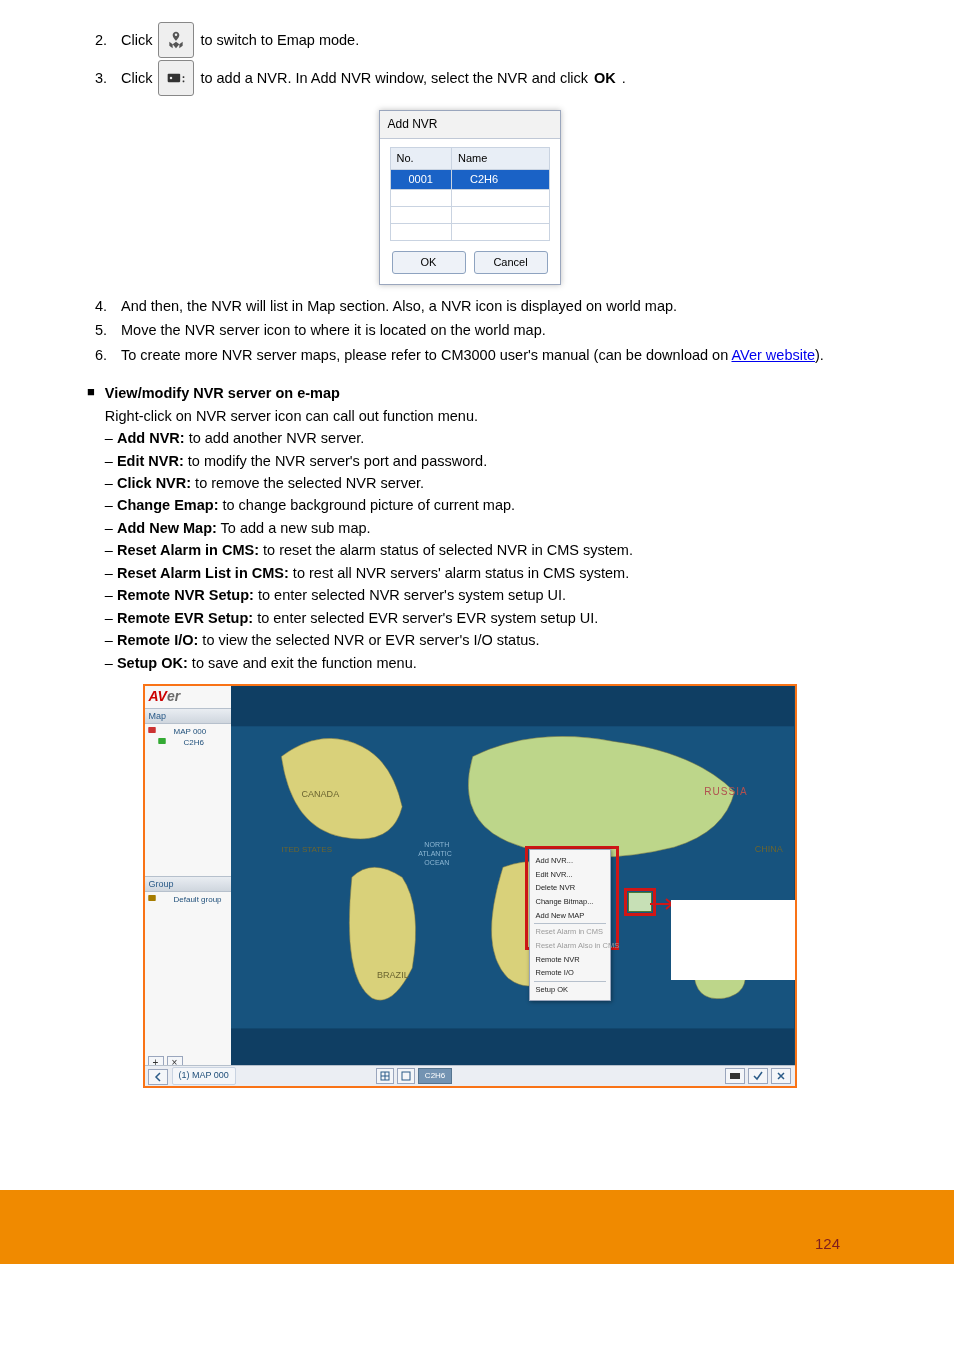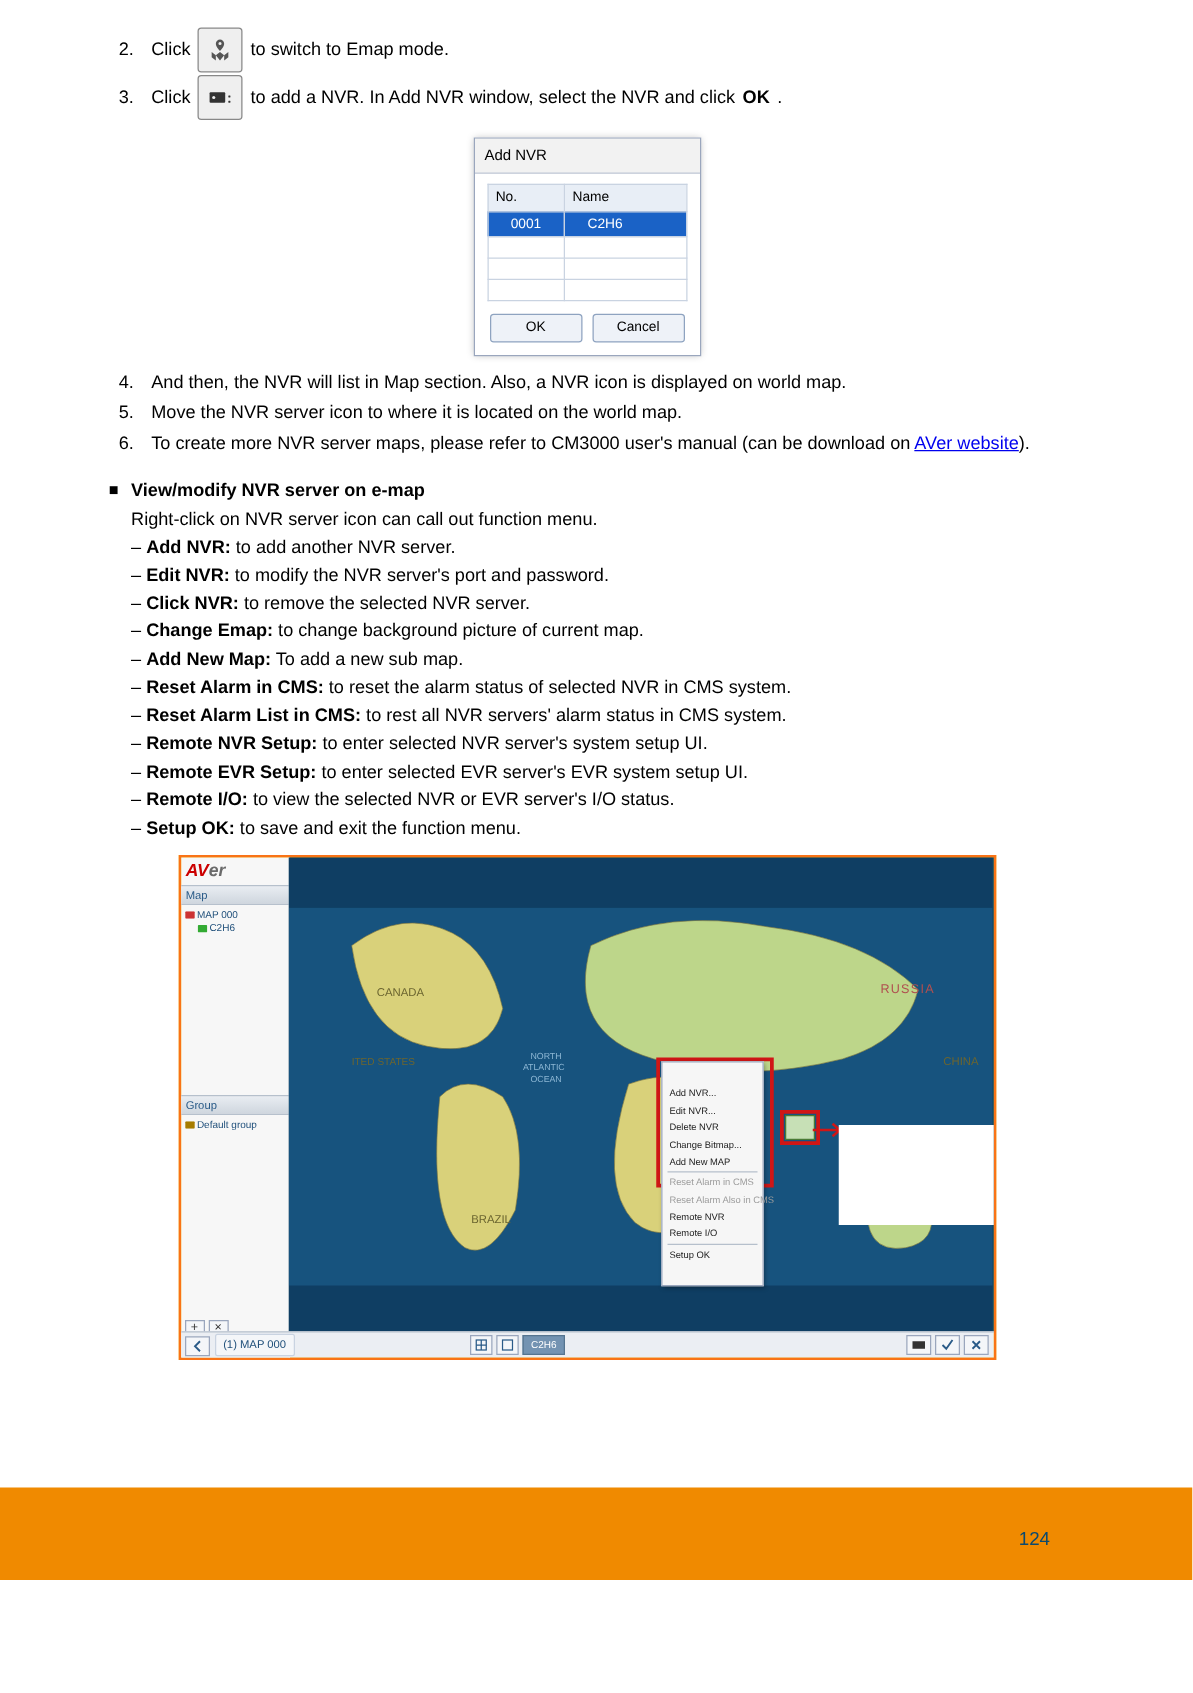--- a/index.html
+++ b/index.html
@@ -22,45 +22,45 @@
   .link{color:#0000ee;text-decoration:underline}
   .sq{display:flex;gap:10px;margin-left:-8px}
   .sq-mark{font-size:13px;line-height:1.6}
   .sq-body{flex:1}
   .map-wrap{position:relative;width:650px;height:400px;margin:10px auto 0;border:2px solid #f97316;background:#eab308;font-family:Tahoma,Arial,sans-serif}
   .map-left{position:absolute;left:0;top:0;width:86px;height:100%;background:#f7f7f7;border-right:1px solid #cfd6de}
   .logo{height:22px;display:flex;align-items:center;padding-left:4px;font-weight:900;font-size:14px;color:#1b1b1b;font-style:italic}
   .logo span{color:#c00}
   .panel-hd{height:14px;background:linear-gradient(#e9edf2,#cfd6de);font-size:9px;color:#2a5b88;font-weight:normal;padding-left:4px;line-height:14px;border-top:1px solid #b6c0cc;border-bottom:1px solid #b6c0cc}
   .tree{font-size:8px;color:#1f4f7a;padding:3px 3px 0 3px;line-height:1.3}
-  .tree-item{display:flex;align-items:center;gap:2px}
+  .tree-item{display:flex;gap:18px}
   .tree-ico{width:8px;height:6px}
   .map-left .spacer{height:128px}
   .left-btns{position:absolute;bottom:16px;left:3px;display:flex;gap:3px}
   .left-btn{width:14px;height:12px;border:1px solid #9aa6bd;background:#f4f6f9;font-size:10px;line-height:12px;text-align:center;color:#333}
   .map-main{position:absolute;left:86px;right:0;top:0;bottom:20px;overflow:hidden;background:#164869}
   .bottombar{position:absolute;left:0;right:0;bottom:0;height:20px;background:#ebeef3;border-top:1px solid #b6c0cc;display:flex;align-items:center;font-size:9px;color:#1f4f7a}
   .bb-left{display:flex;align-items:flex-end}
   .bb-right{margin-left:auto;display:flex;align-items:center;gap:3px;padding-right:4px}
   .bb-btn{width:18px;height:14px;border:1px solid #9aa6bd;background:#f4f6f9;display:flex;align-items:center;justify-content:center}
   .bb-crumb{margin-left:4px;padding:1px 6px;background:#f4f6f9;border:1px solid #c9d3e1;border-radius:2px}
   .bb-mid{display:flex;align-items:center;gap:3px;margin-left:140px}
   .bb-mid .bb-btn{width:16px;height:14px}
   .bb-chip{padding:0 6px;height:14px;background:#7393b2;color:#fff;border:1px solid #55748f;font-size:8px;line-height:14px}
-  .ctx{position:absolute;top:163px;left:298px;width:80px;background:#f6f6f6;border:1px solid #9aa6bd;box-shadow:1px 1px 4px rgba(0,0,0,.4);font-size:7.5px;color:#222;padding:18px 0;z-index:4}
+  .ctx{position:absolute;top:163px;left:298px;width:80px;background:#f6f6f6;border:1px solid #9aa6bd;box-shadow:1px 1px 4px rgba(0,0,0,.4);font-size:7.5px;color:#222;padding:4px 0;z-index:4}
   .ctx div{padding:1px 6px;white-space:nowrap}
   .ctx .sep{border-top:1px solid #b6c0cc;margin:1px 4px;padding:0;height:0}
   .ctx .dis{color:#9c9c9c}
   .ctx-outline{position:absolute;border:3px solid #d01616;z-index:3}
   .nvr-mark{position:absolute;width:22px;height:18px;background:#c7e0b6;border:1px solid #4a7a35;z-index:2;outline:3px solid #d01616;outline-offset:1px}
   .callout-box{position:absolute;top:214px;left:440px;width:180px;height:80px;background:#fff;z-index:5}
   
   .globe{position:absolute;inset:0}
   .footer{position:absolute;left:0;right:0;bottom:0;height:74px;background:#f08a00}
-  .pnum{position:absolute;right:114px;bottom:24px;color:#0c4a6e;font-size:15px}
+  .pnum{position:absolute;right:114px;bottom:12px;color:#7f1d1d;font-size:15px}
 </style>
 </head>
 <body>
 <div class="page">
 
 <div class="content">
 
   <div class="step">
     <span class="step-num">2.</span>
     <span>Click</span>

